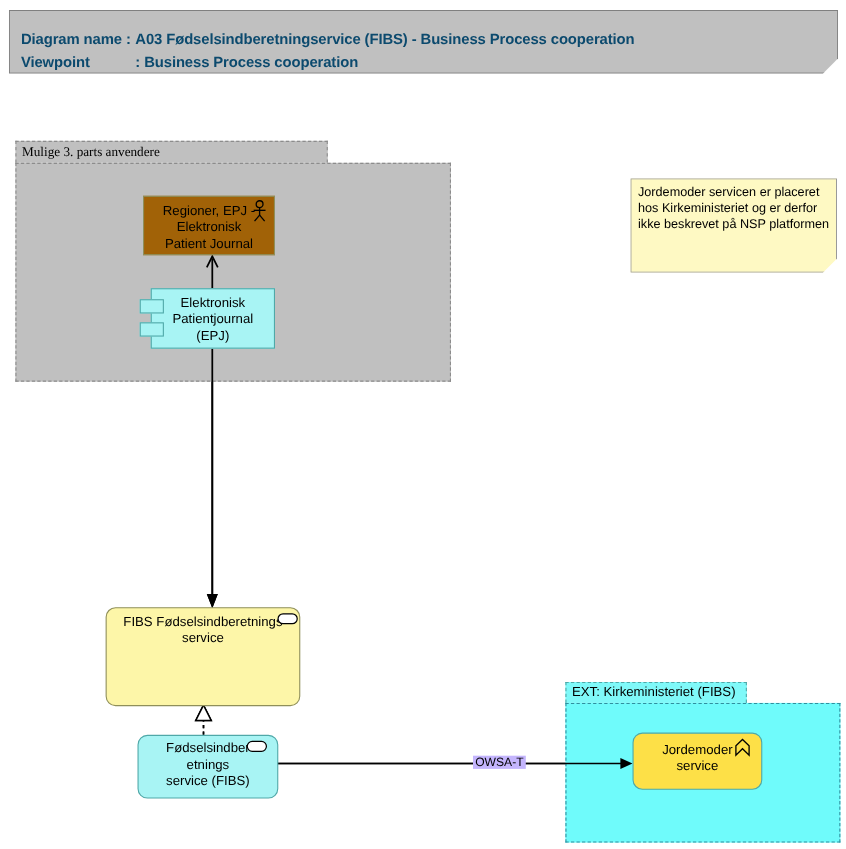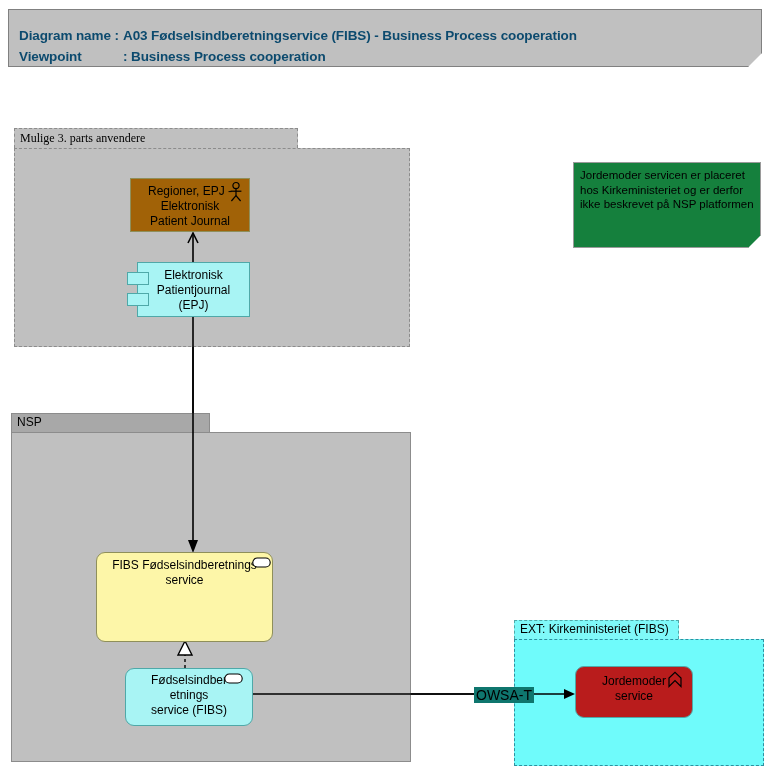--- a/index.html
+++ b/index.html
@@ -172,34 +172,34 @@
     background: #a8f4f4;
     border: 1px solid #4fa8a8;
     border-radius: 9px;
   }
   #node-fibs-comp .node-label { padding-top: 4px; }
 
   
   #node-jordemoder {
     left: 575px; top: 666px;
     width: 118px; height: 52px;
-    background: #b91c1c;
+    background: #fde047;
     border: 1px solid #4fa8a8;
     border-radius: 9px;
   }
   #node-jordemoder .node-label { padding-top: 7px; }
 
   
   #note-jordemoder {
     position: absolute;
     left: 573px;
     top: 162px;
     width: 188px;
     height: 86px;
-    background: #15803d;
+    background: #fef9c3;
     border: 1px solid #9a9a9a;
     box-sizing: border-box;
     clip-path: polygon(0 0, 100% 0, 100% calc(100% - 13px), calc(100% - 13px) 100%, 0 100%);
   }
   #note-jordemoder .note-text {
     position: absolute;
     left: 6px;
     top: 5px;
     right: 5px;
     font-size: 11.5px;
@@ -213,26 +213,25 @@
   #icon-actor      { left: 228px; top: 182px; }
   #icon-service-1  { left: 252px; top: 556px; }
   #icon-service-2  { left: 224px; top: 672px; }
   #icon-process    { left: 667px; top: 671px; }
 
   
   #label-owsa {
     position: absolute;
     left: 430px;
     top: 687px;
-    font-size: 14px;
+    font-size: 11px;
     color: #000000;
-    background: #0f766e;
+    background: #c4b5fd;
     padding: 0 2px;
     white-space: nowrap;
-    margin-left: 44px;
   }
 </style>
 </head>
 <body>
 
 <div id="canvas">
 
   <div class="title-box">
     <div class="title-line l1"><span class="title-label">Diagram name :</span><span>A03 Fødselsindberetningservice (FIBS) - Business Process cooperation</span></div>
     <div class="title-line l2"><span class="title-label">Viewpoint</span><span>: </span><span>Business Process cooperation</span></div>
@@ -252,25 +251,20 @@
     <line x1="245" y1="694" x2="569" y2="694" stroke="#000000" stroke-width="1.4"></line>
     <polygon points="575,694 564,689 564,699" fill="#000000"></polygon>
   </svg>
 
   <div class="pkg" id="pkg-thirdparty">
     <div class="pkg-tab"></div>
     <div class="pkg-body"></div>
     <div class="pkg-label">Mulige 3. parts anvendere</div>
   </div>
 
-  <div class="pkg" id="pkg-nsp">
-    <div class="pkg-tab"></div>
-    <div class="pkg-body"></div>
-    <div class="pkg-label">NSP</div>
-  </div>
 
   <div class="pkg" id="pkg-ext">
     <div class="pkg-tab"></div>
     <div class="pkg-body"></div>
     <div class="pkg-label">EXT: Kirkeministeriet (FIBS)</div>
   </div>
 
   <svg id="connectors-top" width="769" height="772" style="position:absolute;left:0;top:0;pointer-events:none;">
     <line x1="193" y1="317" x2="193" y2="545" stroke="#000000" stroke-width="1.6"></line>
     <polygon points="193,553 188,540 198,540" fill="#000000"></polygon>

